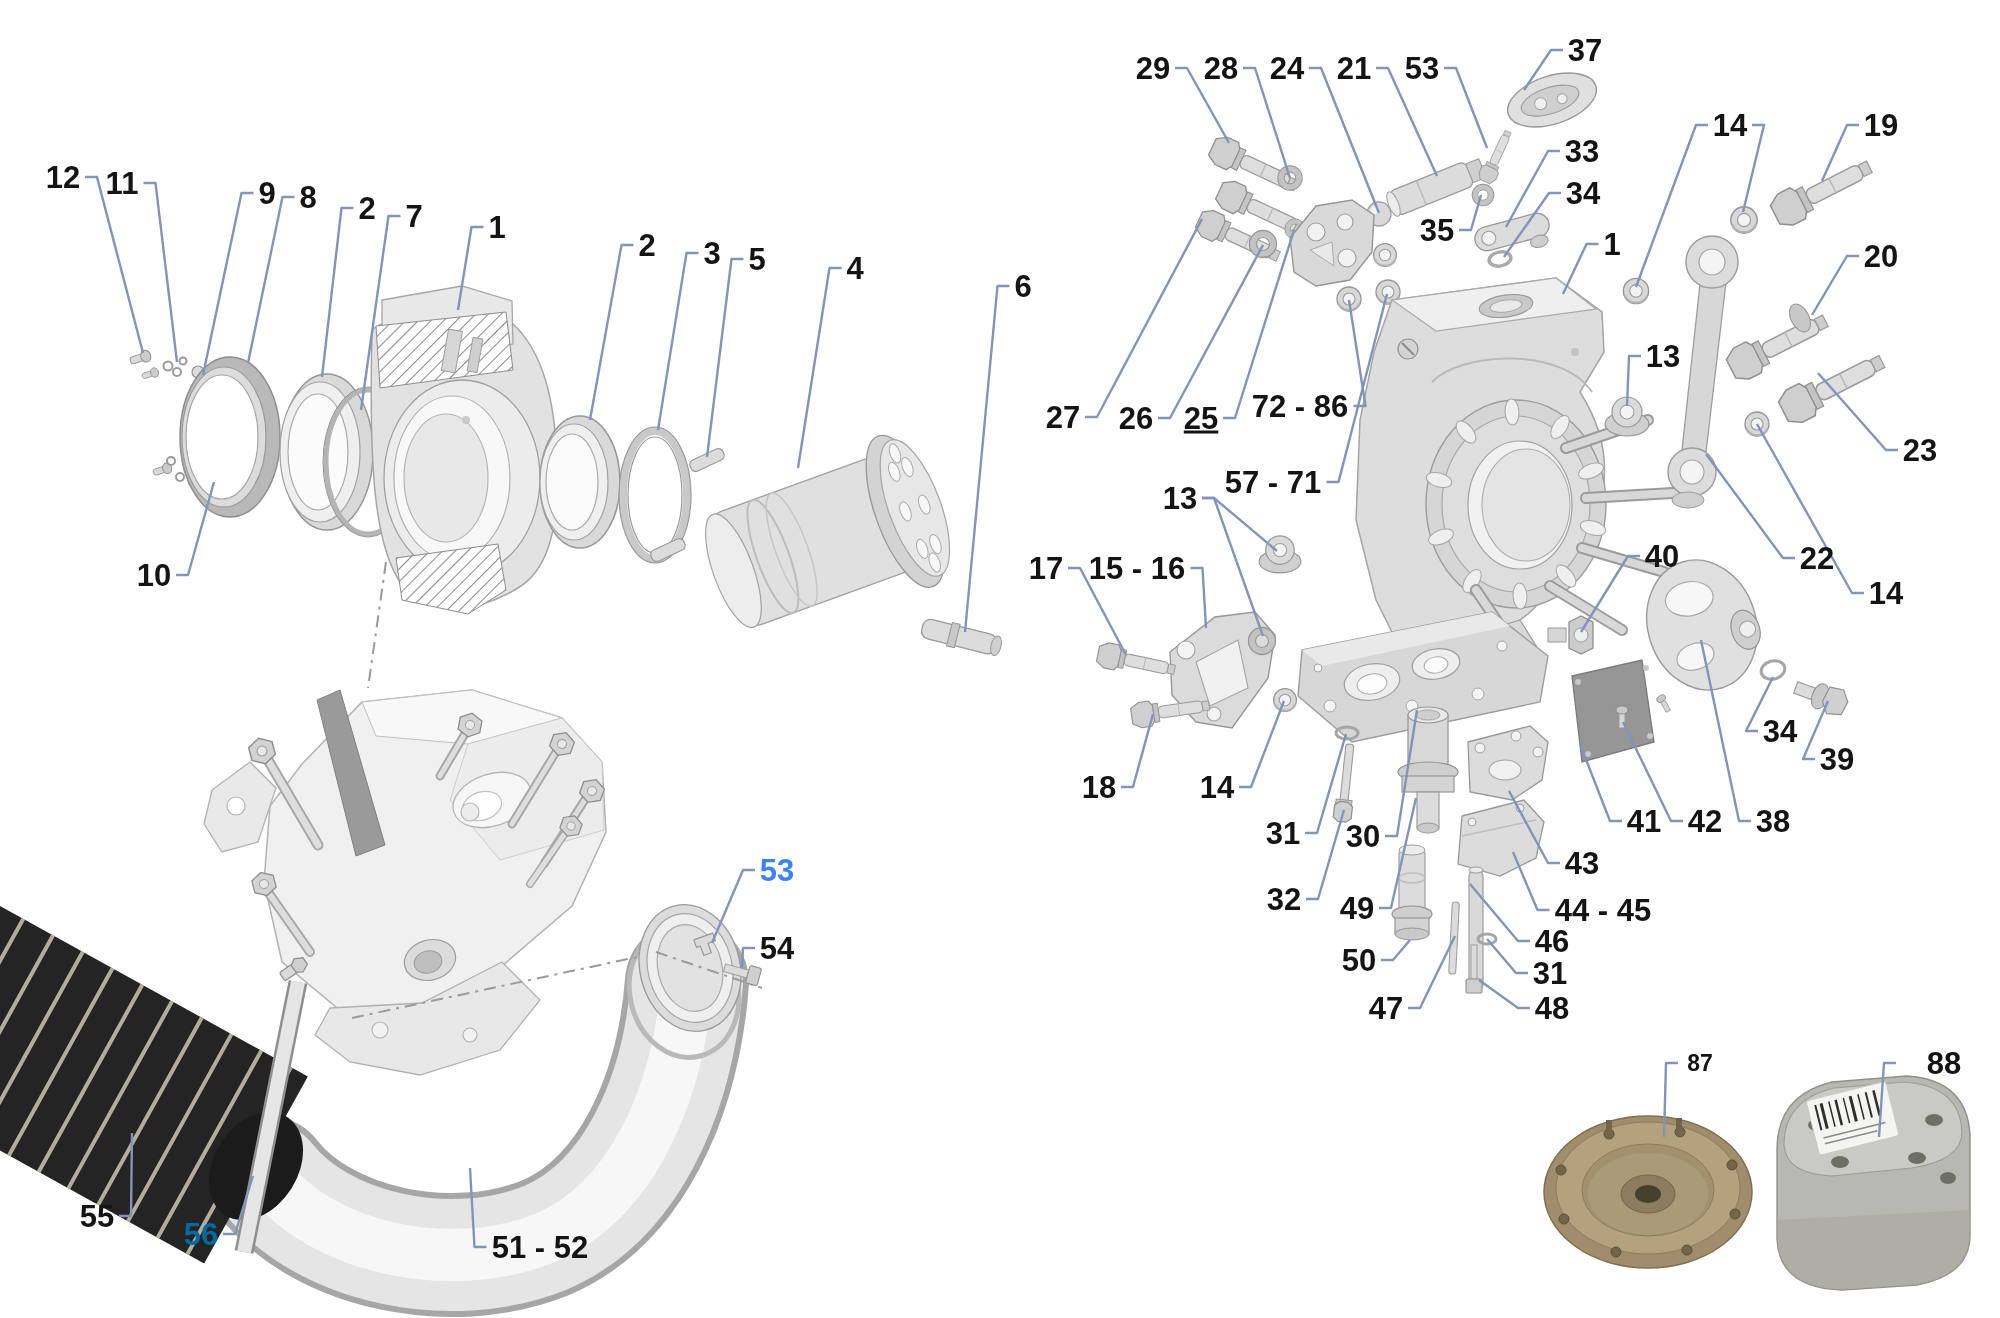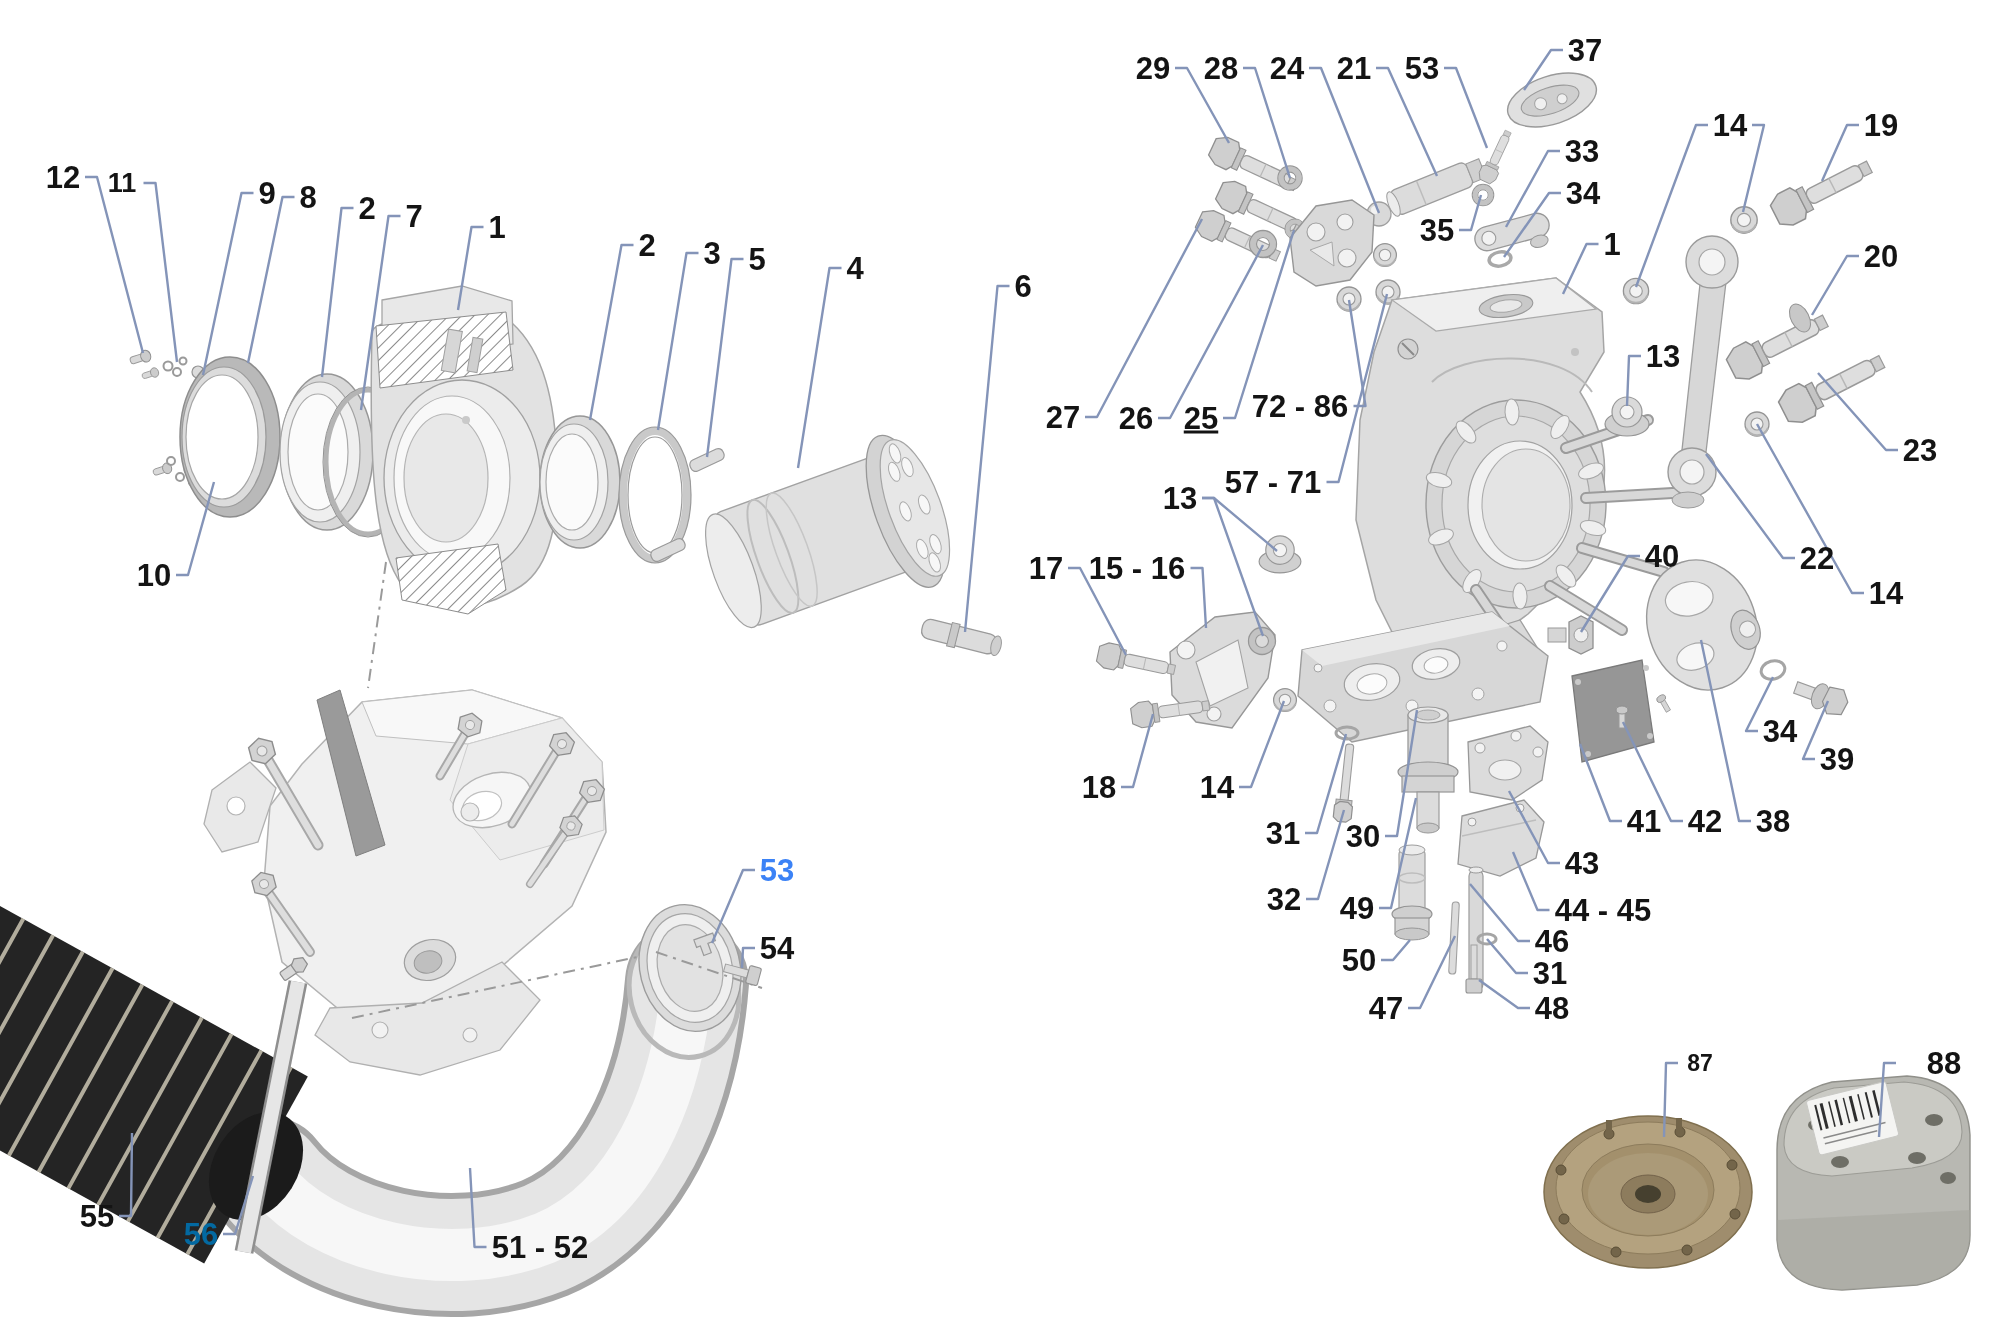--- a/index.html
+++ b/index.html
@@ -550,21 +550,21 @@
       <polyline points="1683,821 1671,821 1623,722" fill="none" stroke="#8494b8" stroke-width="2.4" stroke-linejoin="round"></polyline>
       <polyline points="1751,821 1739,821 1701,640" fill="none" stroke="#8494b8" stroke-width="2.4" stroke-linejoin="round"></polyline>
       <polyline points="1758,731 1746,731 1773,677" fill="none" stroke="#8494b8" stroke-width="2.4" stroke-linejoin="round"></polyline>
       <polyline points="1815,759 1803,759 1828,701" fill="none" stroke="#8494b8" stroke-width="2.4" stroke-linejoin="round"></polyline>
       <polyline points="1678,1063 1666,1063 1664,1137" fill="none" stroke="#8494b8" stroke-width="2.4" stroke-linejoin="round"></polyline>
       <polyline points="1896,1063 1884,1063 1879,1137" fill="none" stroke="#8494b8" stroke-width="2.4" stroke-linejoin="round"></polyline>
     </svg>
 
 <div id="labels">
       <div class="callout" style="left: 63px; top: 177px; font-size: 31px; color: rgb(20, 20, 20);">12</div>
-      <div class="callout" style="left: 122px; top: 183px; font-size: 27px; color: rgb(20, 20, 20);">11</div>
+      <div class="callout" style="left: 122px; top: 183px; font-size: 31px; color: rgb(20, 20, 20);">11</div>
       <div class="callout" style="left: 267px; top: 193px; font-size: 31px; color: rgb(20, 20, 20);">9</div>
       <div class="callout" style="left: 308px; top: 197px; font-size: 31px; color: rgb(20, 20, 20);">8</div>
       <div class="callout" style="left: 367px; top: 208px; font-size: 31px; color: rgb(20, 20, 20);">2</div>
       <div class="callout" style="left: 414px; top: 216px; font-size: 31px; color: rgb(20, 20, 20);">7</div>
       <div class="callout" style="left: 497px; top: 227px; font-size: 31px; color: rgb(20, 20, 20);">1</div>
       <div class="callout" style="left: 647px; top: 245px; font-size: 31px; color: rgb(20, 20, 20);">2</div>
       <div class="callout" style="left: 712px; top: 253px; font-size: 31px; color: rgb(20, 20, 20);">3</div>
       <div class="callout" style="left: 757px; top: 259px; font-size: 31px; color: rgb(20, 20, 20);">5</div>
       <div class="callout" style="left: 855px; top: 268px; font-size: 31px; color: rgb(20, 20, 20);">4</div>
       <div class="callout" style="left: 1023px; top: 286px; font-size: 31px; color: rgb(20, 20, 20);">6</div>

